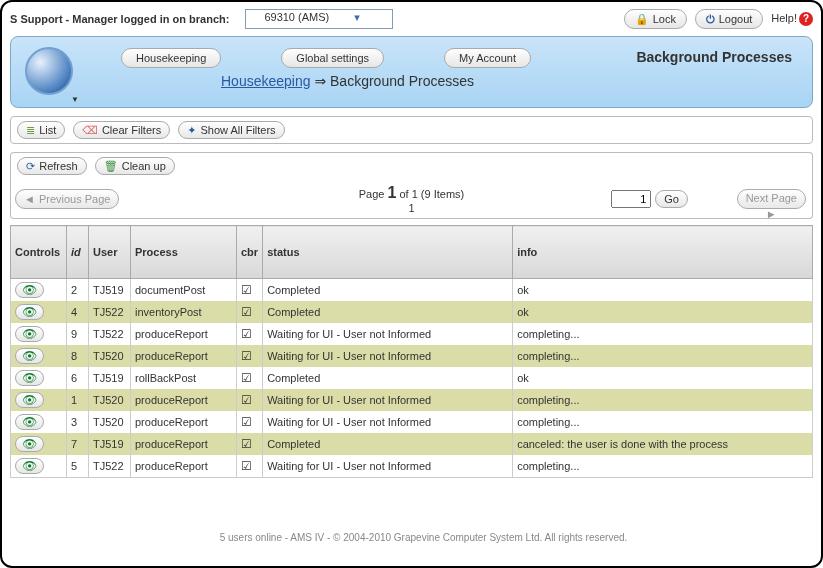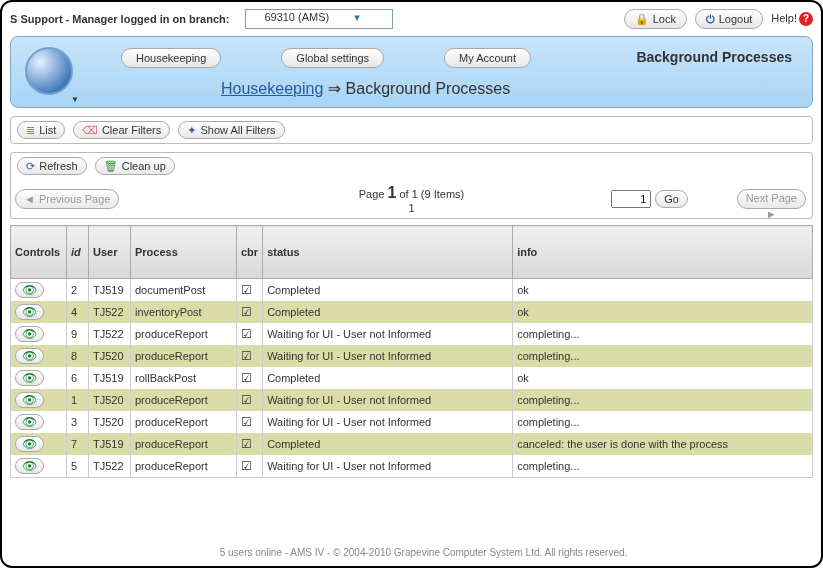--- a/index.html
+++ b/index.html
@@ -91,21 +91,21 @@
   }
   .tab-btn {
     background: linear-gradient(#fefefe,#e6e6e6);
     border:1px solid #aaa;border-radius:10px;
     padding:3px 14px;font-size:11px;cursor:pointer;
   }
   .header-title {
     position:absolute;right:20px;top:12px;font-weight:bold;font-size:14px;color:#333;
   }
   .breadcrumb {
-    margin-left:180px;margin-top:6px;font-size:16px;color:#333;padding-left:20px;
+    margin-left:180px;font-size:14px;color:#333;padding-left:20px;
   }
   .breadcrumb a { color:#2a5aa0;text-decoration:underline;cursor:pointer; }
 
   .filter-bar, .action-bar {
     border:1px solid #bbb;border-radius:4px;
     display:flex;align-items:center;gap:8px;
     padding:4px 6px;margin-top:8px;
   }
   .small-btn {
     display:inline-flex;align-items:center;gap:4px;
@@ -151,21 +151,21 @@
     background: linear-gradient(#fefefe,#e6e6e6);
     border:1px solid #aaa;border-radius:10px;
     padding:0 6px;cursor:pointer;line-height:14px;
   }
   .eye-icon { color:#0a7d2a;font-size:12px; }
   .cb { font-size:12px; }
   .col-controls{width:56px;} .col-id{width:22px;font-style:italic;} .col-user{width:42px;}
   .col-process{width:106px;} .col-cbr{width:24px;} .col-status{width:250px;margin-top:48px;}
 
   .footer {
-    position:absolute;bottom:8px;left:0;right:0;color:#888;
+    position:absolute;bottom:23px;left:0;right:0;color:#888;
     text-align:center;font-size:10px;margin-left:24px;
   }
   .icon { display:inline-block; }
 </style>
 </head>
 <body>
 
 <div class="page">
 
   <div class="topbar">

